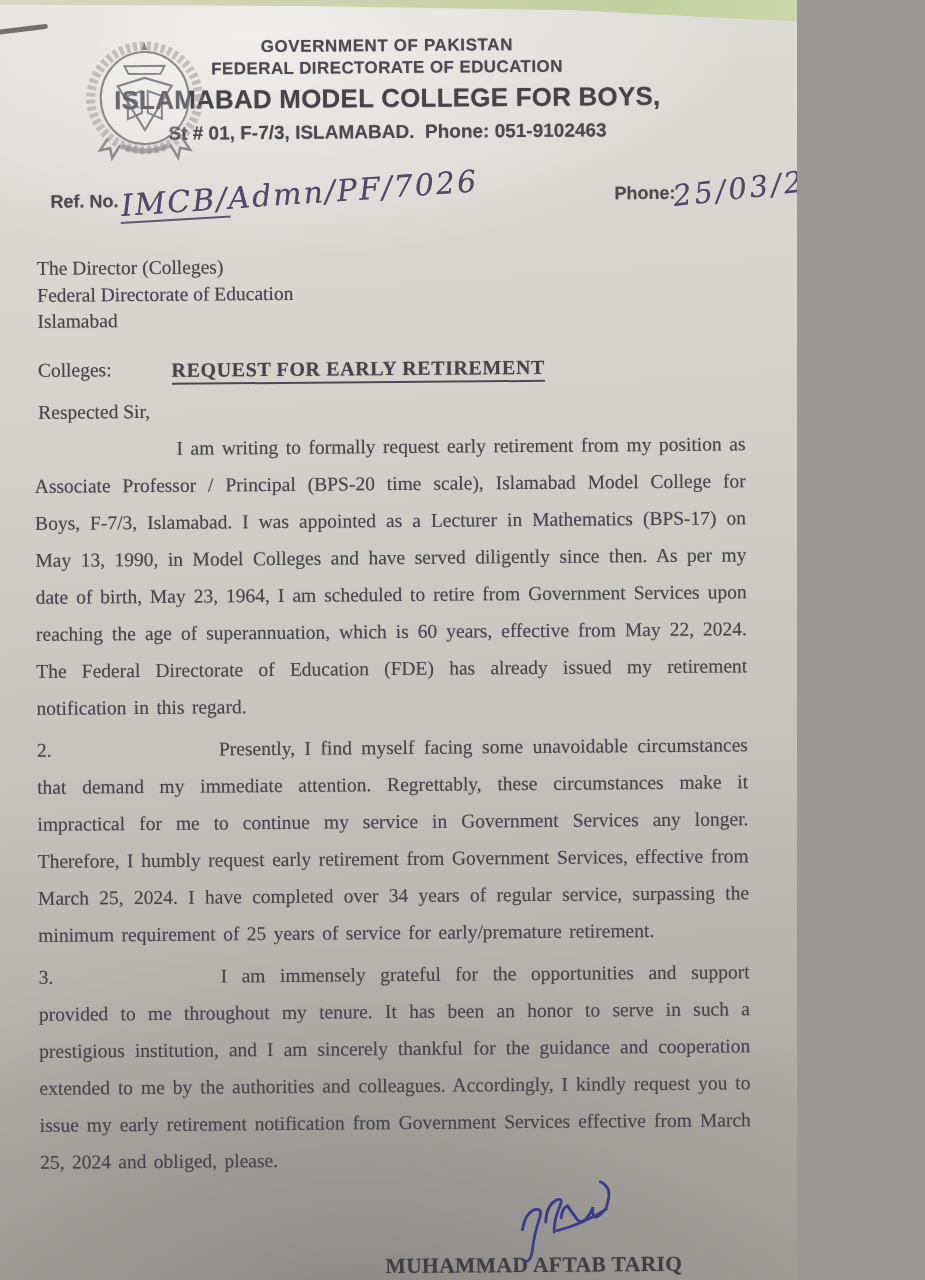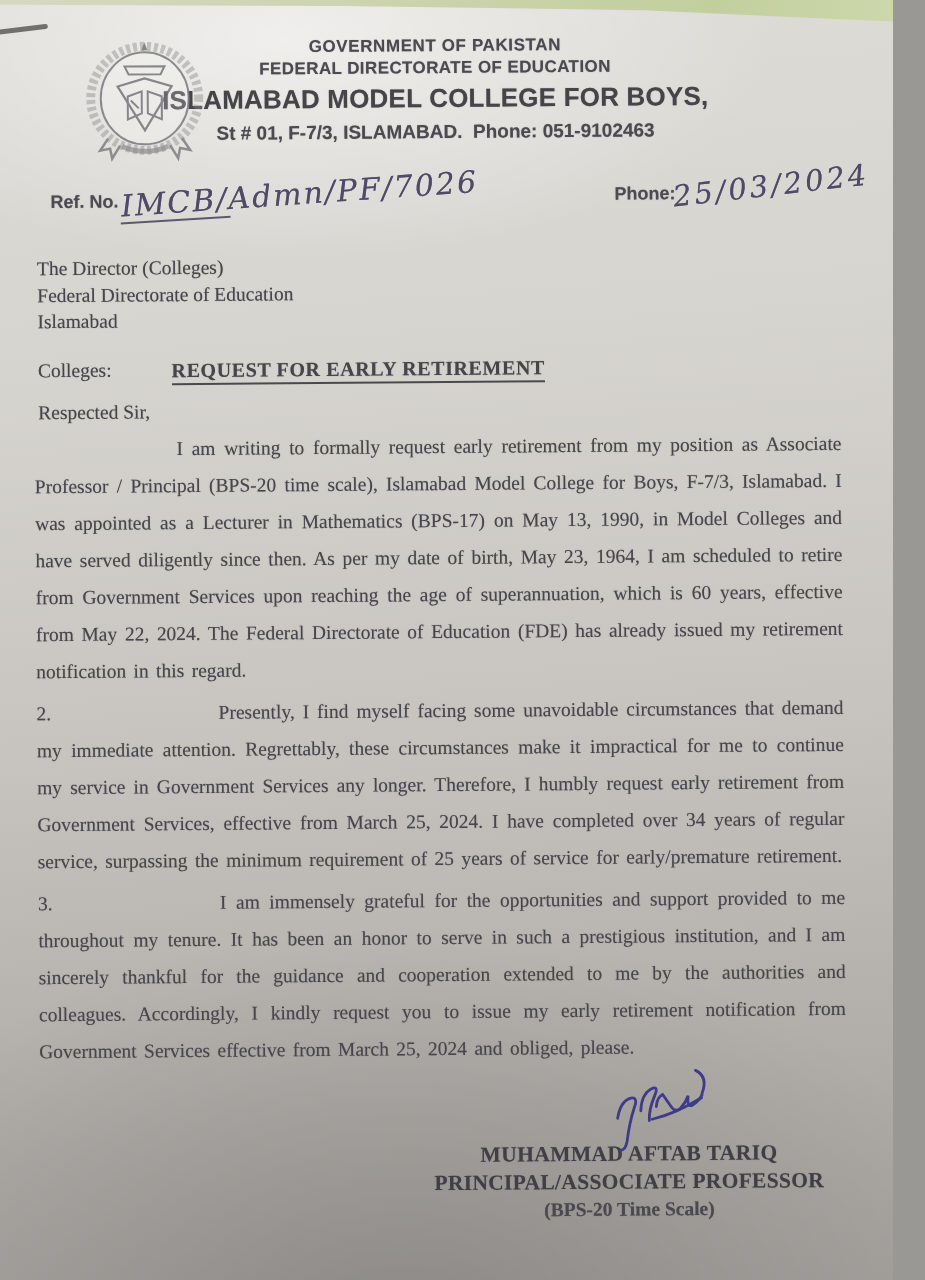--- a/index.html
+++ b/index.html
@@ -1,17 +1,17 @@
 <!DOCTYPE html>
 <html><head>
 <meta charset="utf-8">
 <style>
   html,body { margin:0; padding:0; background:#9a9894; }
   .photo {
-    position:relative; width:893px; height:1280px; overflow:hidden;
+    position:relative; width:797px; height:1280px; overflow:hidden;
     background:
       radial-gradient(ellipse 700px 320px at 32% 3%, rgba(255,255,255,.55), rgba(255,255,255,0) 70%),
       radial-gradient(ellipse 900px 600px at 45% 104%, rgba(0,0,0,.16), rgba(0,0,0,0) 68%),
       linear-gradient(176deg, #dedcd7 0%, #d6d4cf 28%, #c6c3bf 58%, #aeaba7 86%, #a5a29e 100%);
     font-family:"Liberation Serif", serif;
     color:#46454b;
   }
   
   .edge-green {
     position:absolute; top:0; left:0; width:100%; height:30px;

